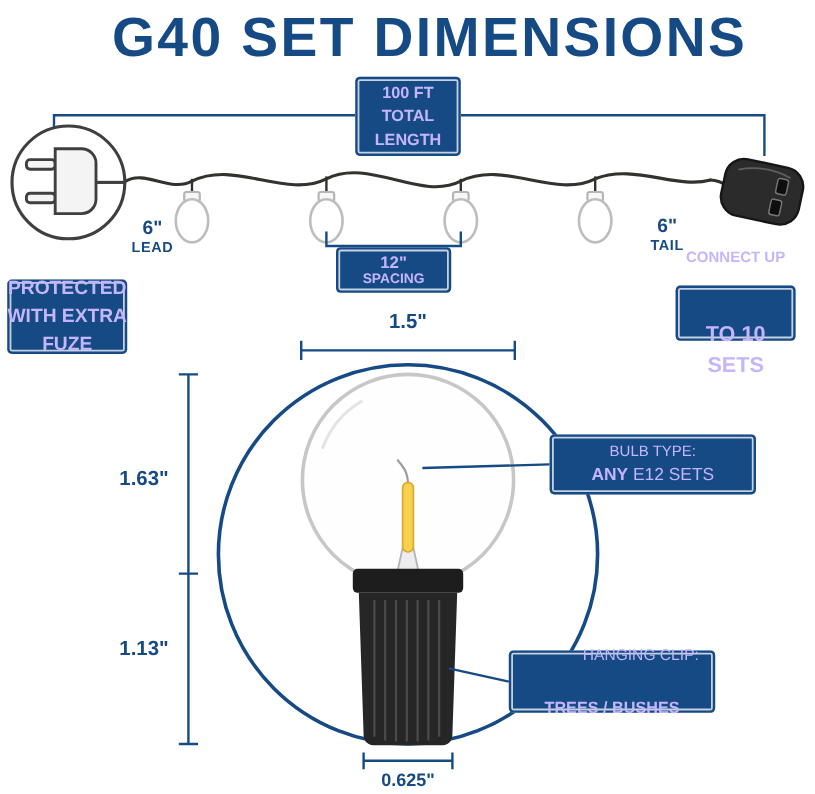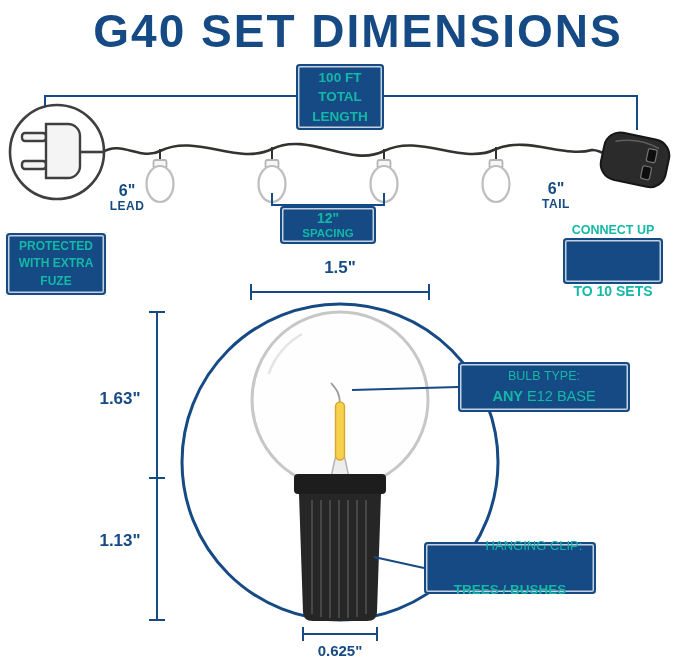--- a/index.html
+++ b/index.html
@@ -8,27 +8,27 @@
   svg.art { position:absolute; inset:0; width:679px; height:662px; }
 
   .page-title {
     position:absolute; top:4px; left:0; width:679px; text-align:center;
     font-size:46px; font-weight:bold; letter-spacing:2px;
     color:var(--accent,#164a84);
     padding-left:37px;
   }
 
   .callout {
-    position:absolute; background:var(--accent,#164a84); color:#14b8a6;
+    position:absolute; background:var(--accent,#164a84); color:#c4b5fd;
     display:flex; flex-direction:column; align-items:center; justify-content:center;
     text-align:center; border-radius:4px; font-weight:bold;
     box-shadow: inset 0 0 0 2px var(--accent,#164a84), inset 0 0 0 3.5px rgba(255,255,255,.75);
   }
   .co-line { line-height:1.45; }
-  .co-sm { font-size:12px; }
+  .co-sm { font-size:16px; }
   .co-md { font-size:13.5px; }
   .co-val { font-size:14px; }
   .co-label { font-weight:normal; font-size:12.5px; line-height:1.5; }
   .co-strong { font-size:14.5px; line-height:1.4; }
   .co-strong .plain { font-weight:normal; margin-left:4px; }
 
   .dim-label {
     position:absolute; color:var(--accent,#164a84); font-weight:bold;
     text-align:center; font-size:17px;
   }
@@ -150,32 +150,32 @@
   </div>
 
   <div class="callout" style="left:6px; top:233px; width:100px; height:62px;">
     <div class="co-line co-sm">PROTECTED</div>
     <div class="co-line co-sm">WITH EXTRA</div>
     <div class="co-line co-sm">FUZE</div>
   </div>
 
   <div class="callout" style="left:563px; top:238px; width:100px; height:46px;">
     <div class="co-line" style="font-size:12.5px;">CONNECT UP</div>
-    <div class="co-line" style="font-size:14px;margin-top:42px;">TO 10 SETS</div>
+    <div class="co-line" style="font-size:18px;margin-top:42px;">TO 10 SETS</div>
   </div>
 
   <div class="dim-label" style="left:300px; top:258px; width:80px;">1.5"</div>
   <div class="dim-label" style="left:75px; top:389px; width:90px;">1.63"</div>
   <div class="dim-label" style="left:75px; top:531px; width:90px;">1.13"</div>
   <div class="dim-label" style="left:300px; top:642px; width:80px; font-size:15px;">0.625"</div>
 
   <div class="callout" style="left:458px; top:362px; width:172px; height:50px;">
     <div class="co-label">BULB TYPE:</div>
     <div class="co-strong">
-      <span>ANY</span><span class="plain">E12 BASE</span>
+      <span>ANY</span><span class="plain">E12 SETS</span>
     </div>
   </div>
 
   <div class="callout" style="left:424px; top:542px; width:172px; height:52px;">
     <div class="co-label" style="font-size:13px;padding-left:48px;">HANGING CLIP:</div>
     <div class="co-line" style="font-size:13.5px;margin-top:24px;">TREES / BUSHES</div>
   </div>
 
 </div>
 

